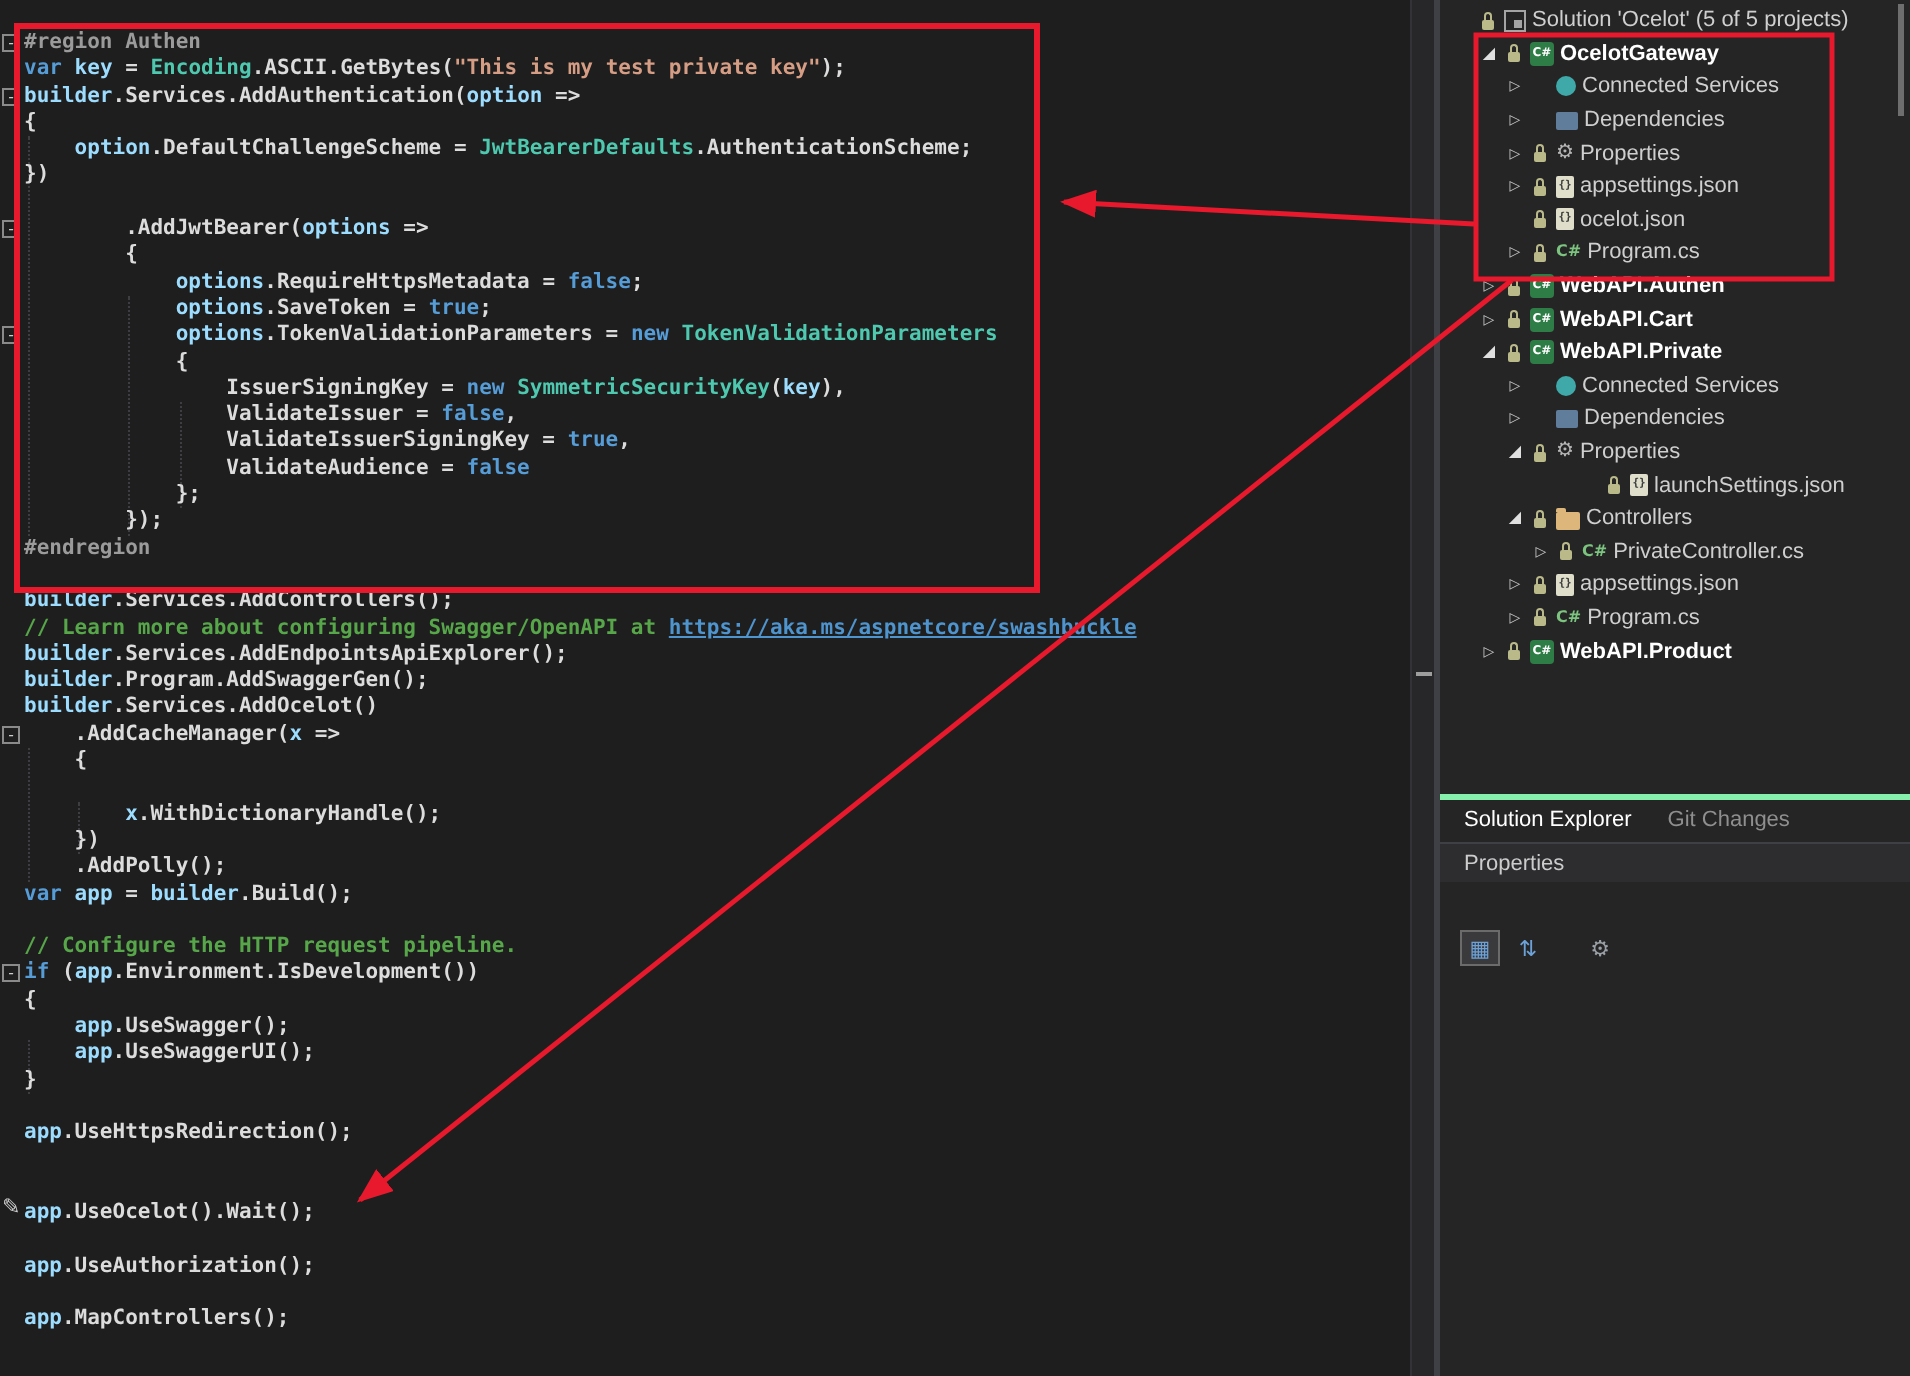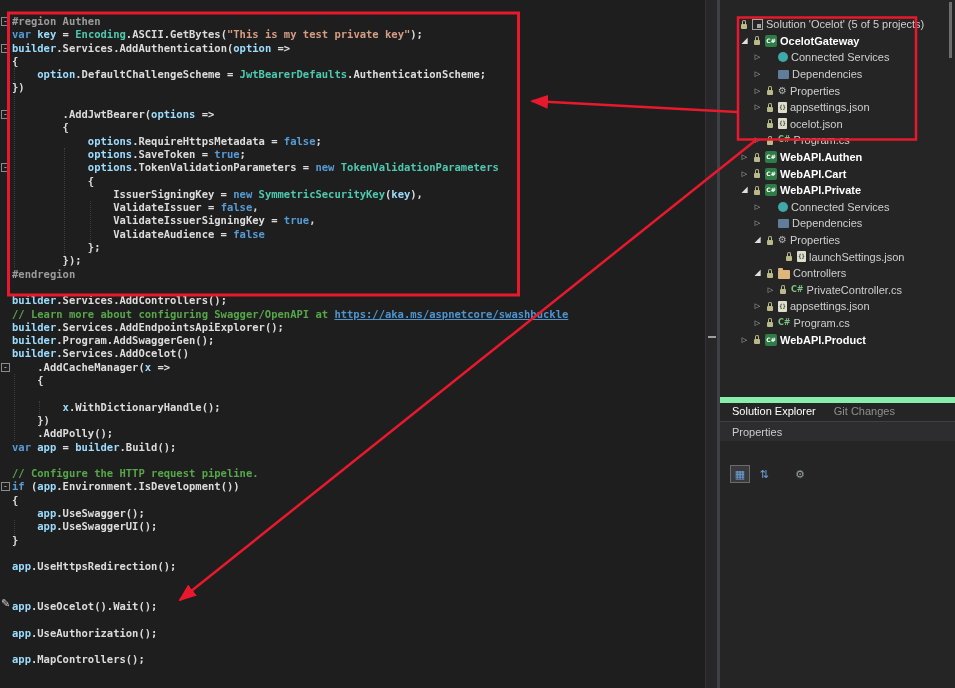--- a/index.html
+++ b/index.html
@@ -18,21 +18,21 @@
   .tk-ur{color:#4e94ce;text-decoration:underline}.tk-di{color:#9b9b9b}
   .tk-pl{color:#dcdcdc}.tk-id{color:#9cdcfe}
   .guide{position:absolute;width:0;border-left:1px dotted #3e3e42;}
   .pencil{position:absolute;left:1px;top:597px;color:#cccccc;font:11px "DejaVu Sans",sans-serif;}
   
   .vscroll{position:absolute;left:705px;top:0;width:12px;height:688px;background:#27272a;border-left:1px solid #333337;}
   .vmark{position:absolute;left:2px;top:336px;width:8px;height:2px;background:#9e9e9e;}
   .splitter{position:absolute;left:717px;top:0;width:3px;height:688px;background:#3f3f46;}
   
   .rpanel{position:absolute;left:720px;top:0;width:235px;height:688px;background:#252526;}
-  .tree{position:absolute;left:0;top:16px;width:228px;height:392px;overflow:hidden;}
+  .tree{position:absolute;left:0;top:2px;width:228px;height:392px;overflow:hidden;}
   .trow{display:flex;align-items:center;height:16.6px;gap:3px;white-space:nowrap;
         font:11px "Liberation Sans",sans-serif;color:#cfcfcf;}
   .trow.bold .tlabel{color:#ffffff;font-weight:bold;}
   .exp{display:inline-block;width:11px;flex:0 0 11px;text-align:center;color:#c5c5c5;
        font:7px/16px "DejaVu Sans",sans-serif;}
   .exp.open{font-size:8px;color:#e0e0e0;}
   .lockslot{position:relative;display:inline-block;width:9px;height:11px;flex:0 0 9px;}
   .lockarc{position:absolute;top:1px;left:2px;width:4px;height:4px;box-sizing:border-box;
            border:1px solid #b9b98a;border-bottom:none;border-radius:2px 2px 0 0;}
   .lockbody{position:absolute;top:5px;left:1px;width:6px;height:5px;background:#b9b98a;border-radius:1px;}
@@ -43,21 +43,21 @@
   .ic-json{width:9px;height:11px;background:#dedecb;color:#3b3b3b;border-radius:1px;
            font:bold 5.5px/11px "DejaVu Sans Mono",monospace;text-align:center;}
   .ic-services{width:10px;height:10px;border-radius:50%;background:#3fa9a9;}
   .ic-deps{width:11px;height:9px;background:#607d9c;border-radius:1px;}
   .ic-props::before{content:"⚙";color:#b5b5b5;font:10px/10px "DejaVu Sans",sans-serif;}
   .ic-folder{width:12px;height:9px;background:#dcb67a;border-radius:1px;position:relative;margin-top:2px;}
   .ic-folder::before{content:"";position:absolute;top:-2px;left:0;width:5px;height:2px;background:#dcb67a;border-radius:1px 1px 0 0;}
   .ic-solution{width:9px;height:9px;border:1px solid #a5a5a5;position:relative;}
   .ic-solution::before{content:"";position:absolute;right:1px;bottom:1px;width:4px;height:4px;background:#a5a5a5;}
   .pscroll-thumb{position:absolute;right:3px;top:2px;width:3px;height:56px;background:#6e6e6e;}
-  .ptabs{position:absolute;left:0;top:397px;width:235px;height:22px;border-top:6px solid #86efac;
+  .ptabs{position:absolute;left:0;top:397px;width:235px;height:22px;border-top:3px solid #86efac;
          display:flex;align-items:center;gap:18px;padding-left:12px;box-sizing:border-box;background:#252526;}
   .ptab{font:11px "Liberation Sans",sans-serif;color:#8f8f8f;}
   .ptab.active{color:#ffffff;}
   .phead{position:absolute;left:0;top:421px;width:235px;height:20px;background:#2d2d30;border-top:1px solid #3f3f46;
          display:flex;align-items:center;padding-left:12px;box-sizing:border-box;
          font:11px "Liberation Sans",sans-serif;color:#cccccc;}
   .ptoolbar{position:absolute;left:0;top:462px;width:235px;height:24px;display:flex;align-items:center;
             gap:4px;padding-left:10px;box-sizing:border-box;}
   .ticon{display:inline-flex;align-items:center;justify-content:center;width:20px;height:18px;
          color:#6ca2d8;font:11px "DejaVu Sans",sans-serif;}
@@ -251,21 +251,21 @@
         </div>
         <div class="trow" style="padding-left: 32px;">
           <span class="exp open">◢</span>
           <span class="lockslot">
             <span class="lockarc"></span>
             <span class="lockbody"></span>
           </span>
           <span class="ic ic-props"></span>
           <span class="tlabel">Properties</span>
         </div>
-        <div class="trow" style="padding-left: 51px;">
+        <div class="trow" style="padding-left: 69px;">
           <span class="exp"></span>
           <span class="lockslot">
             <span class="lockarc"></span>
             <span class="lockbody"></span>
           </span>
           <span class="ic ic-json">{}</span>
           <span class="tlabel">launchSettings.json</span>
         </div>
         <div class="trow" style="padding-left: 32px;">
           <span class="exp open">◢</span>

